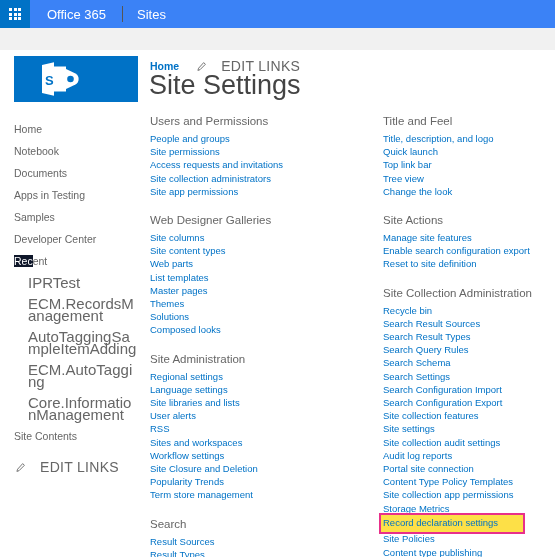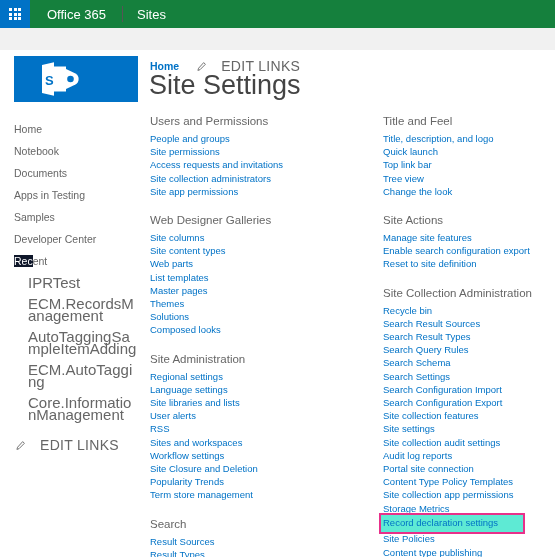--- a/index.html
+++ b/index.html
@@ -11,21 +11,21 @@
     height: 557px;
     overflow: hidden;
     background: #ffffff;
     font-family: "Liberation Sans", sans-serif;
     -webkit-font-smoothing: antialiased;
   }
 
   
   #suite-bar {
     height: 28px;
-    background: #15803d;
+    background: #3b82f6;
     display: flex;
     align-items: stretch;
     position: relative;
   }
   #waffle {
     width: 30px;
     background: #0072c6;
     display: flex;
     align-items: center;
     justify-content: center;
@@ -185,21 +185,21 @@
     text-decoration: none;
     line-height: 13.2px;
     white-space: nowrap;
     cursor: pointer;
   }
   .group-link.highlighted {
     outline: 2px solid #e8308a;
     outline-offset: 0px;
     position: relative;
     z-index: 5;
-    background: #5eead4;
+    background: #fde047;
     padding: 2.5px 2px 3px 2px;
     margin-left: -2px;
     width: 138px;
     line-height: 12px;
   }
 </style>
 </head>
 <body>
 
 <div id="suite-bar">
@@ -259,20 +259,21 @@
         <a class="nav-item" href="#"><span>Documents</span></a>
         <a class="nav-item" href="#"><span>Apps in Testing</span></a>
         <a class="nav-item" href="#"><span>Samples</span></a>
         <a class="nav-item" href="#"><span>Developer Center</span></a>
         <a class="nav-item" href="#"><span class="sel">Rec</span><span>ent</span></a>
         <a class="nav-item child" href="#"><span>IPRTest</span></a>
         <a class="nav-item child" href="#"><span>ECM.RecordsManagement</span></a>
         <a class="nav-item child" href="#"><span>AutoTaggingSampleItemAdding</span></a>
         <a class="nav-item child" href="#"><span>ECM.AutoTagging</span></a>
         <a class="nav-item child" href="#"><span>Core.InformationManagement</span></a>
+        <a class="nav-item" href="#"><span>Site Contents</span></a>
       </div>
     <div class="edit-links" id="left-edit-links">
       <span class="pencil-icon">
         <svg width="9" height="9" viewBox="0 0 9 9">
           <path d="M6.7 0.6 L8.4 2.3 L3.0 7.7 L0.9 8.4 L1.6 6.2 Z" fill="none" stroke="#666666" stroke-width="0.9"></path>
         </svg>
       </span>
       <span>EDIT LINKS</span>
     </div>
   </nav>

